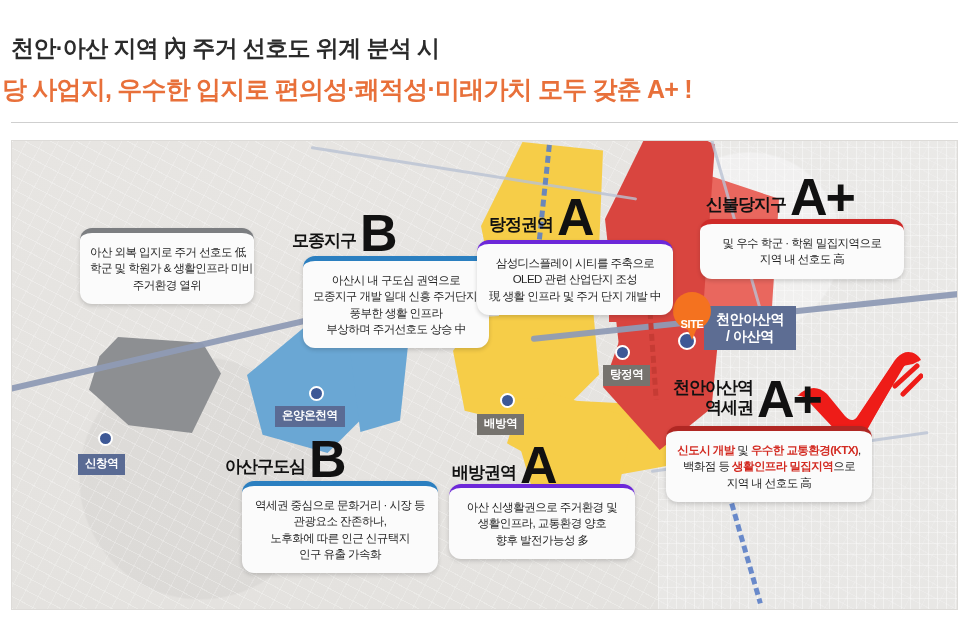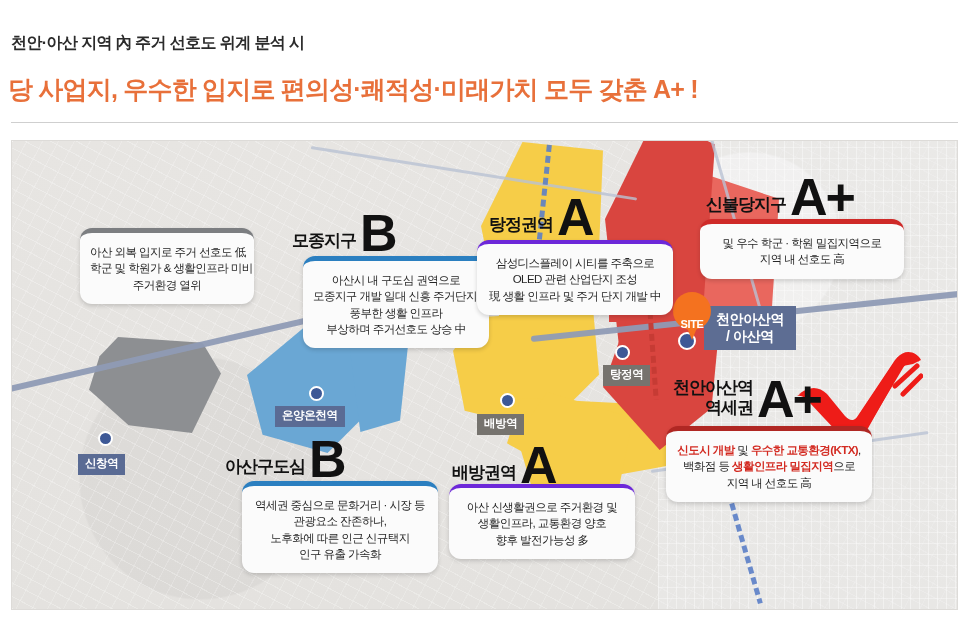--- a/index.html
+++ b/index.html
@@ -13,25 +13,25 @@
   #page {
     position: relative;
     width: 969px; height: 625px;
     background: #ffffff;
   }
 
   
   .header { position: absolute; left: 0; top: 0; width: 969px; height: 128px; }
   .title-line1 {
     position: absolute; left: 11px; top: 33px;
-    font-size: 16px; font-weight: bold; color: #2b2b2b;
+    font-size: 23px; font-weight: bold; color: #2b2b2b;
     letter-spacing: -0.6px; white-space: nowrap;
   }
   .title-line2 {
-    position: absolute; left: 8px; top: 73px;
+    position: absolute; left: 2px; top: 73px;
     font-size: 25px; font-weight: bold; color: #e8703a;
     letter-spacing: -0.8px; white-space: nowrap;
   }
   .header-rule {
     position: absolute; left: 11px; top: 122px;
     width: 947px; height: 1px; background: #cfcfcf;
   }
 
   
   .map {

